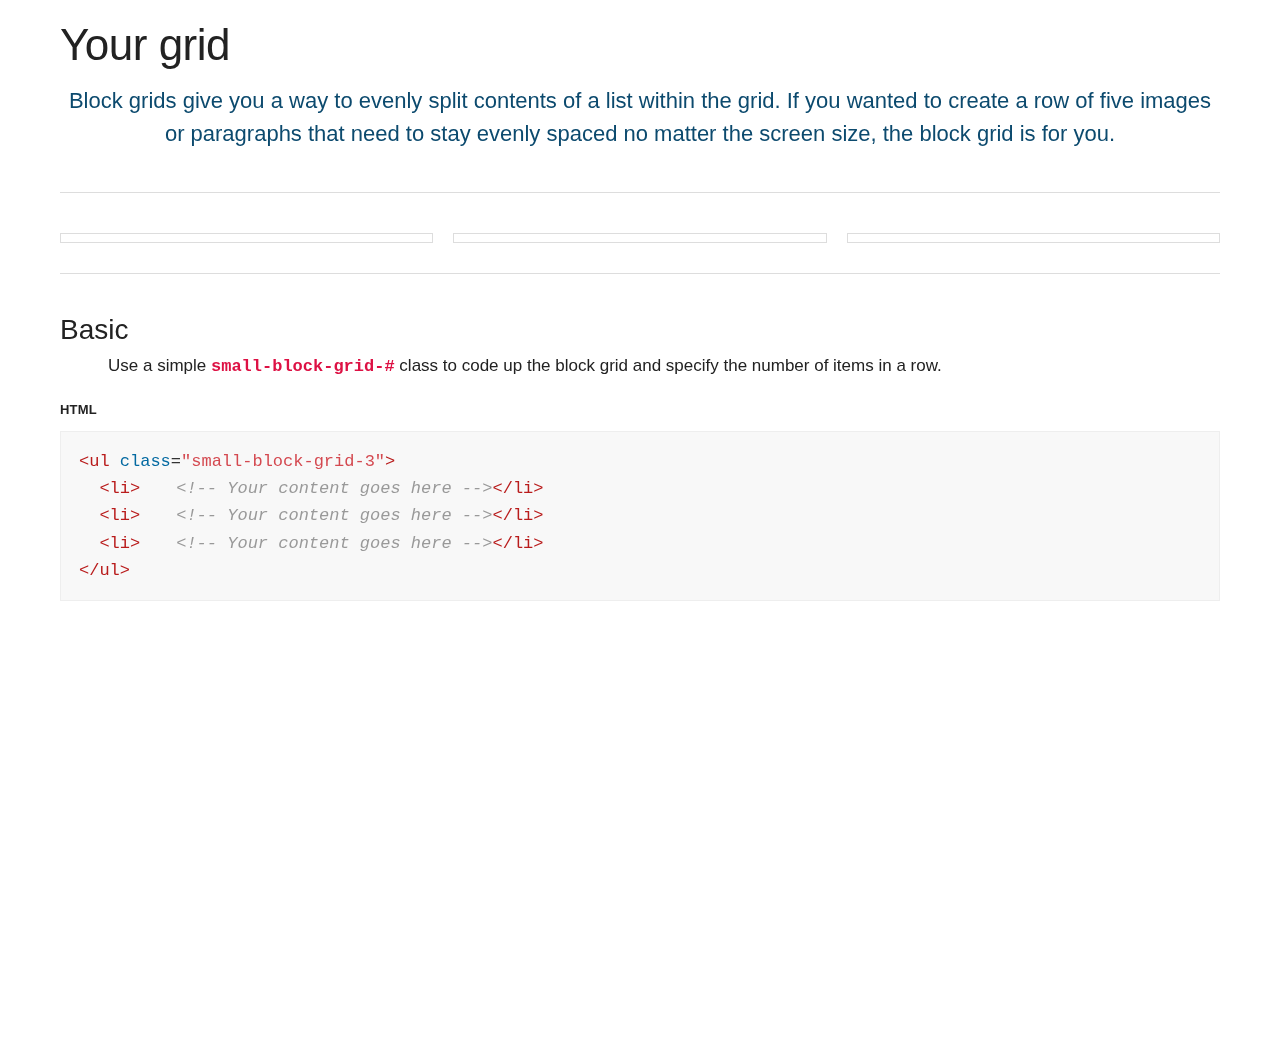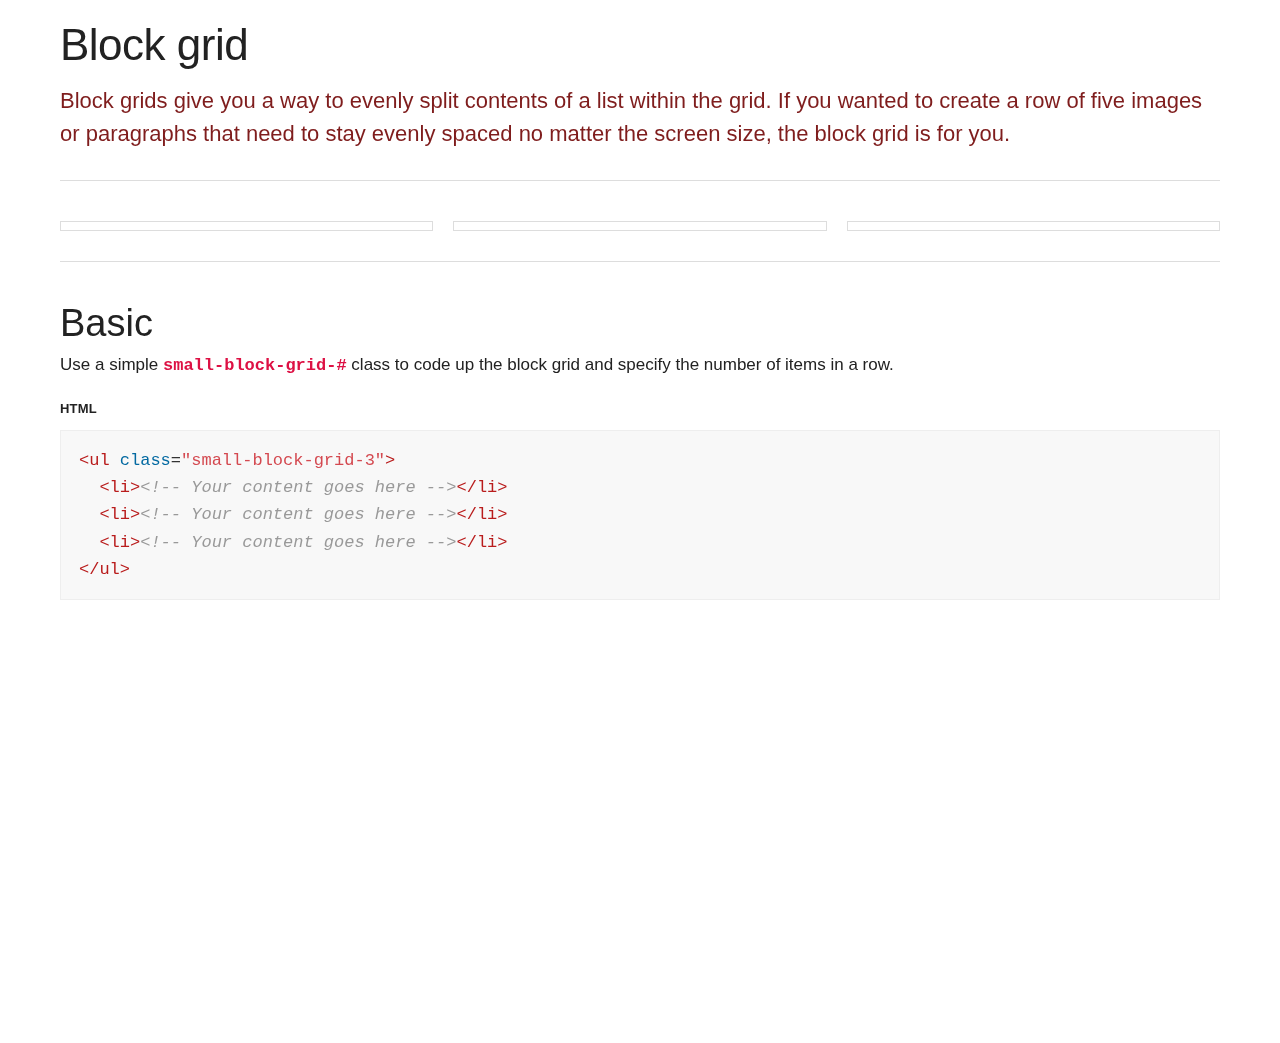--- a/index.html
+++ b/index.html
@@ -14,22 +14,23 @@
   h1.page-title {
     font-size: 44px;
     font-weight: 400;
     color: #222;
     margin-bottom: 14px;
     letter-spacing: -0.5px;
   }
   p.lead {
     font-size: 22px;
     line-height: 1.5;
-    color: #7f1d1d;
-    margin-bottom: 30px;
+    color: #0c4a6e;
+    margin-bottom: 42px;
+    text-align: center;
   }
   hr.divider {
     border: none;
     border-top: 1px solid #ddd;
     margin: 30px 0 40px 0;
   }
   .block-grid-3 {
     display: flex;
     gap: 20px;
     list-style: none;
@@ -136,29 +137,30 @@
     bottom: 10%;
     width: 16%;
     height: 30%;
     background:
       radial-gradient(circle at 50% 20%, #fff 0%, #fff 40%, rgba(255,255,255,0) 42%),
       linear-gradient(#eee,#ccc) 30% 38%/42% 58% no-repeat;
     border-radius: 40% 40% 20% 20%;
   }
   
   h3.section-title {
-    font-size: 38px;
+    font-size: 28px;
     font-weight: 400;
     color: #222;
     margin-bottom: 10px;
   }
   p.section-text {
     font-size: 17px;
     color: #222;
     margin-bottom: 26px;
+    margin-left: 48px;
   }
   code.inline {
     font-family: Consolas, "Liberation Mono", Menlo, Courier, monospace;
     color: #d14;
     font-weight: bold;
     font-size: 17px;
   }
   .two-col {
     display: flex;
     gap: 30px;
@@ -179,34 +181,34 @@
     font-size: 17px;
     line-height: 1.6;
     color: #333;
     white-space: pre;
     overflow-x: auto;
   }
   .tok-punct { color: #333; }
   .tok-tag   { color: #b91c1c; }  
   .tok-attr  { color: #0369a1; }
   .tok-str   { color: #d44950; }
-  .tok-cmt   { color: #999; font-style: italic; }
+  .tok-cmt   { color: #999; font-style: italic; margin-left: 36px; }
   
   .rendered-grid {
     display: flex;
     gap: 16px;
     list-style: none;
   }
   .rendered-grid > li { flex: 1; }
   .rendered-grid .thumb .img-box { padding-top: 60%; }
 </style>
 </head>
 <body>
 
-<h1 class="page-title">Block grid</h1>
+<h1 class="page-title">Your grid</h1>
 <p class="lead">Block grids give you a way to evenly split contents of a list within the grid. If you wanted to create a row of five images or paragraphs that need to stay evenly spaced no matter the screen size, the block grid is for you.</p>
 
 <hr class="divider">
 
 <ul class="block-grid-3">
   <li>
     <span class="thumb">
       <span class="img-box" title="Satellite over Earth coastline">
         <span class="scene v1"></span>
       </span>

